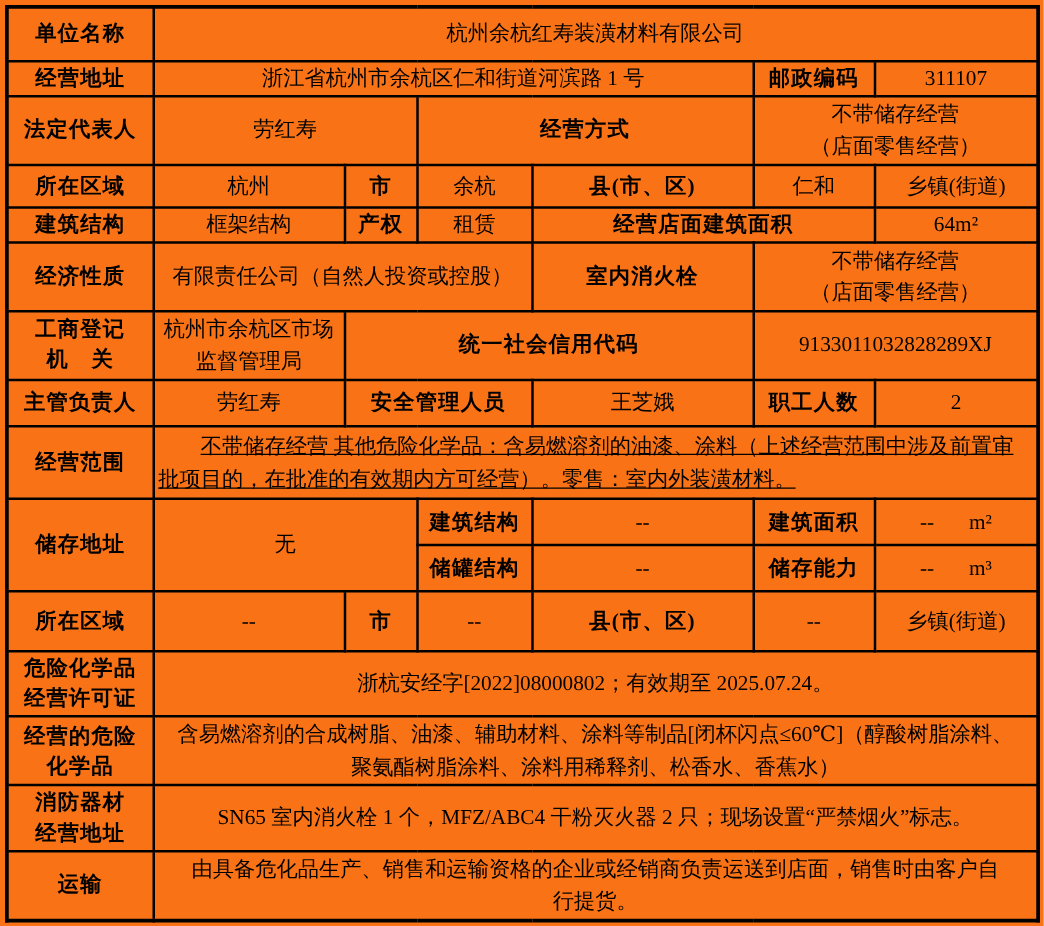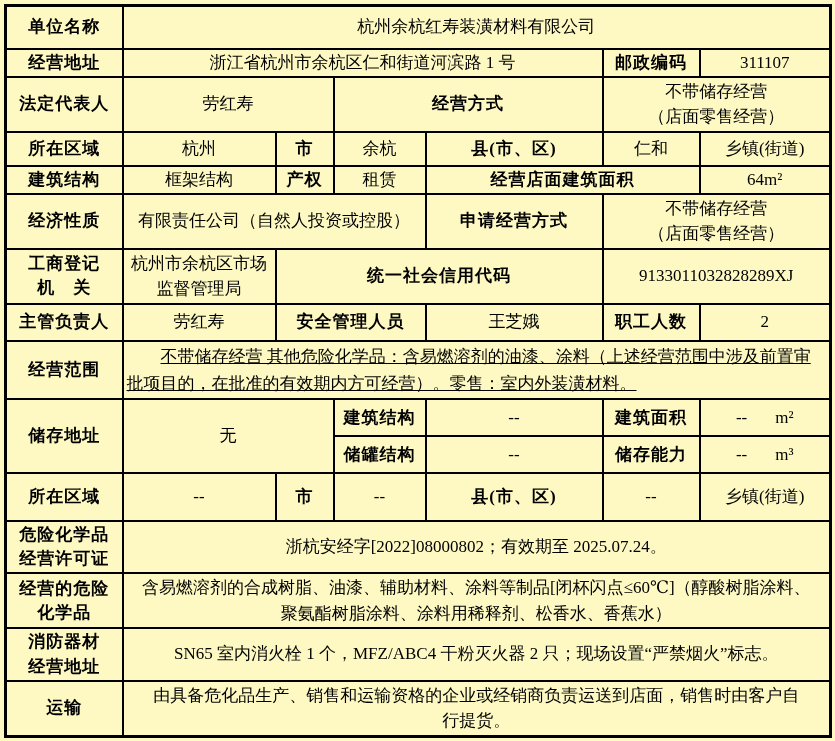--- a/index.html
+++ b/index.html
@@ -1,16 +1,16 @@
 <!DOCTYPE html>
 <html><head>
 <meta charset="utf-8">
 <style>
   html,body{margin:0;padding:0;background:#ffffff;}
-  .page{width:835px;height:741px;box-sizing:border-box;padding:4px 4px;background:#fef9c3;}
+  .page{width:835px;height:741px;box-sizing:border-box;padding:4px 4px;background:#f97316;}
   table.form{
     border-collapse:collapse;
     table-layout:fixed;
     width:826px;
     border:3px solid #000;
     font-family:"Liberation Serif","DejaVu Serif",serif;
     color:#000;
     font-size:17px;
   }
   td{
@@ -89,21 +89,21 @@
       <td>框架结构</td>
       <td class="b">产权</td>
       <td>租赁</td>
       <td class="b" colspan="2">经营店面建筑面积</td>
       <td>64m²</td>
     </tr>
 
     <tr class="h52">
       <td class="b">经济性质</td>
       <td colspan="3">有限责任公司（自然人投资或控股）</td>
-      <td class="b">申请经营方式</td>
+      <td class="b">室内消火栓</td>
       <td class="ctr" colspan="2">不带储存经营
 （店面零售经营）</td>
     </tr>
 
     <tr class="h51">
       <td class="b pre">工商登记
 机　关</td>
       <td class="ctr">杭州市余杭区市场
 监督管理局</td>
       <td class="b" colspan="3">统一社会信用代码</td>

